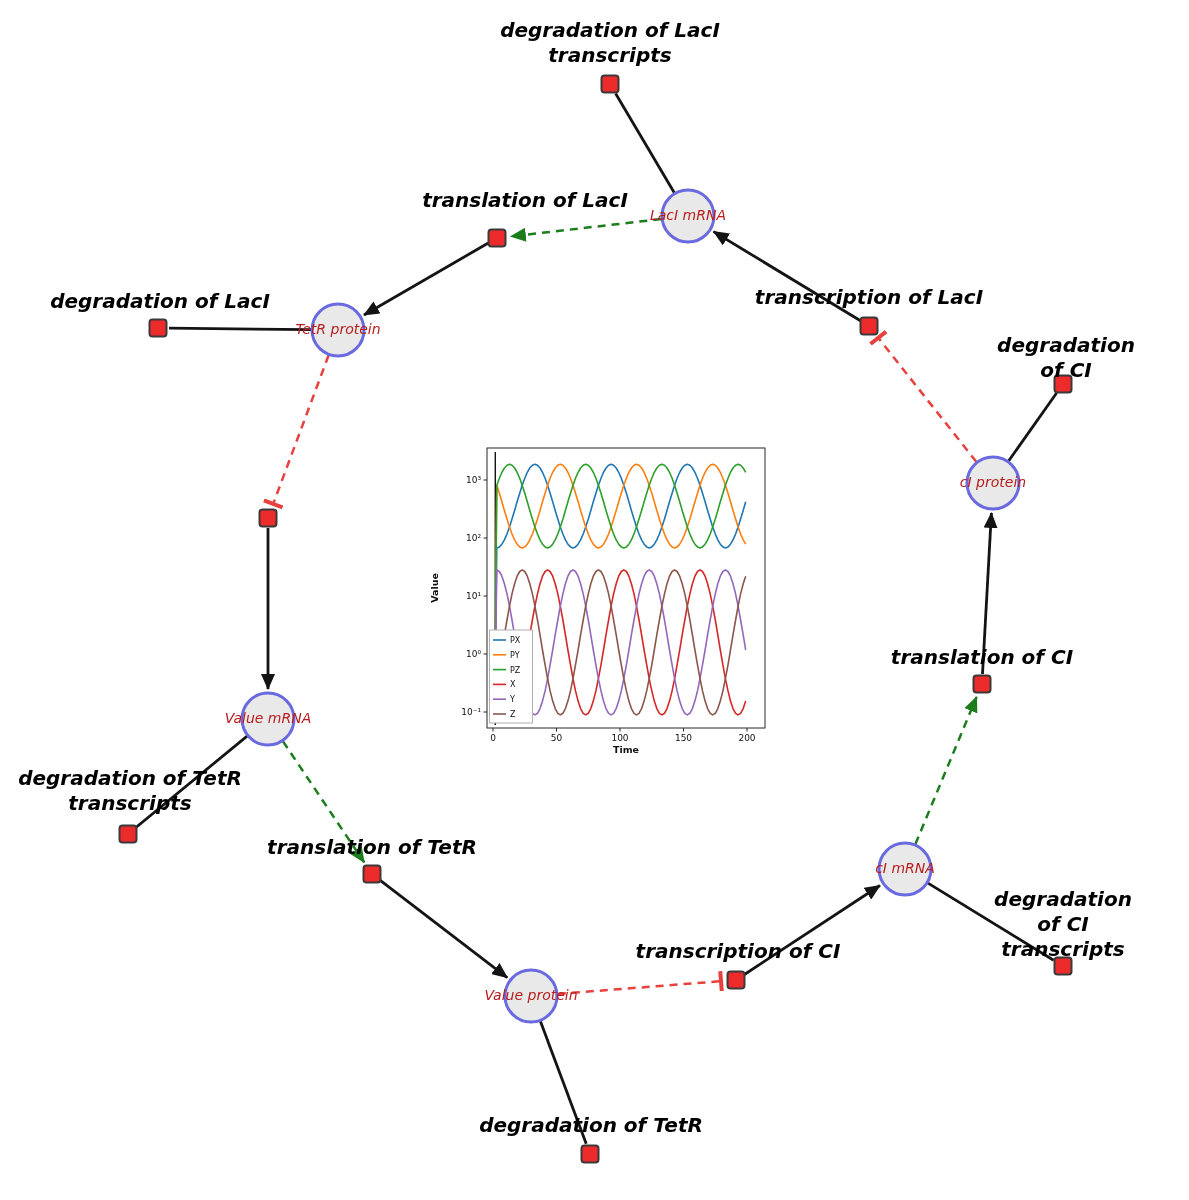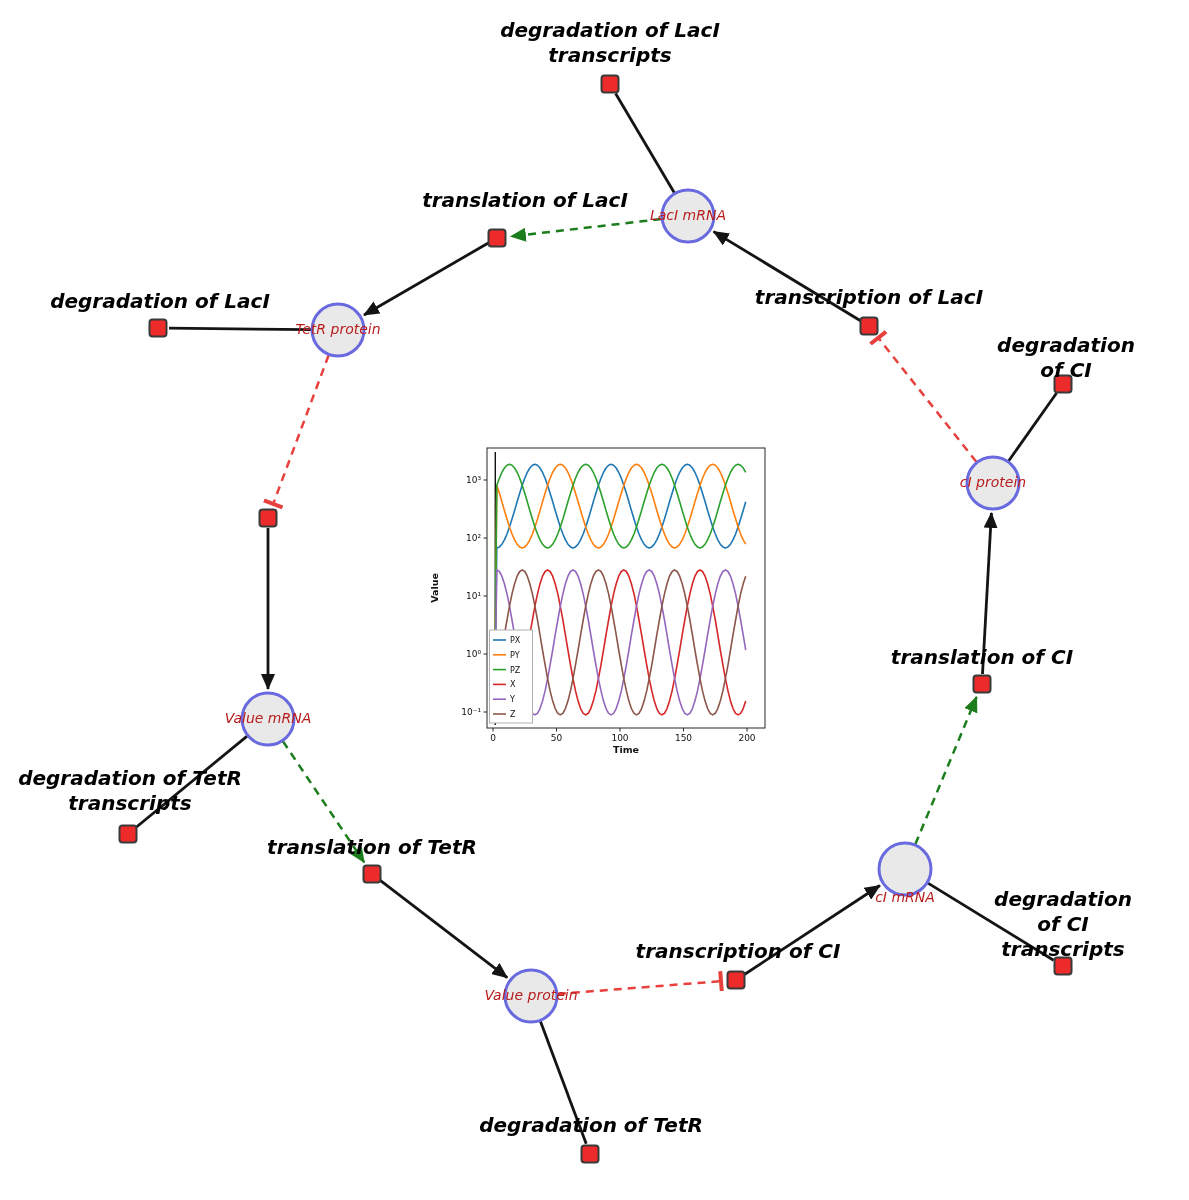--- a/index.html
+++ b/index.html
@@ -121,21 +121,21 @@
           <line x1="493" y1="714" x2="506" y2="714" stroke="#8c564b" stroke-width="1.6"></line>
           <text x="510" y="717" font-size="8" fill="#111">Z</text>
         </g>
       </g>
     </svg>
 
   <div class="node-label sp-label" style="left: 688px; top: 216px;">LacI mRNA</div>
   <div class="node-label sp-label" style="left: 338px; top: 330px;">TetR protein</div>
   <div class="node-label sp-label" style="left: 268px; top: 719px;">Value mRNA</div>
   <div class="node-label sp-label" style="left: 531px; top: 996px;">Value protein</div>
-  <div class="node-label sp-label" style="left: 905px; top: 898px;">cI mRNA</div>
+  <div class="node-label sp-label" style="left: 905px; top: 869px;">cI mRNA</div>
   <div class="node-label sp-label" style="left: 993px; top: 483px;">cI protein</div>
 
   <div class="node-label rx-label" style="left: 610px; top: 43px;">degradation of LacI
 transcripts</div>
   <div class="node-label rx-label" style="left: 499px; top: 200px; margin-left: 26px;">translation of LacI</div>
   <div class="node-label rx-label" style="left: 160px; top: 301px;">degradation of LacI</div>
   <div class="node-label rx-label" style="left: 869px; top: 297px;">transcription of LacI</div>
   <div class="node-label rx-label" style="left: 1066px; top: 358px;">degradation of CI</div>
   <div class="node-label rx-label" style="left: 982px; top: 657px;">translation of CI</div>
   <div class="node-label rx-label" style="left: 130px; top: 791px;">degradation of TetR

